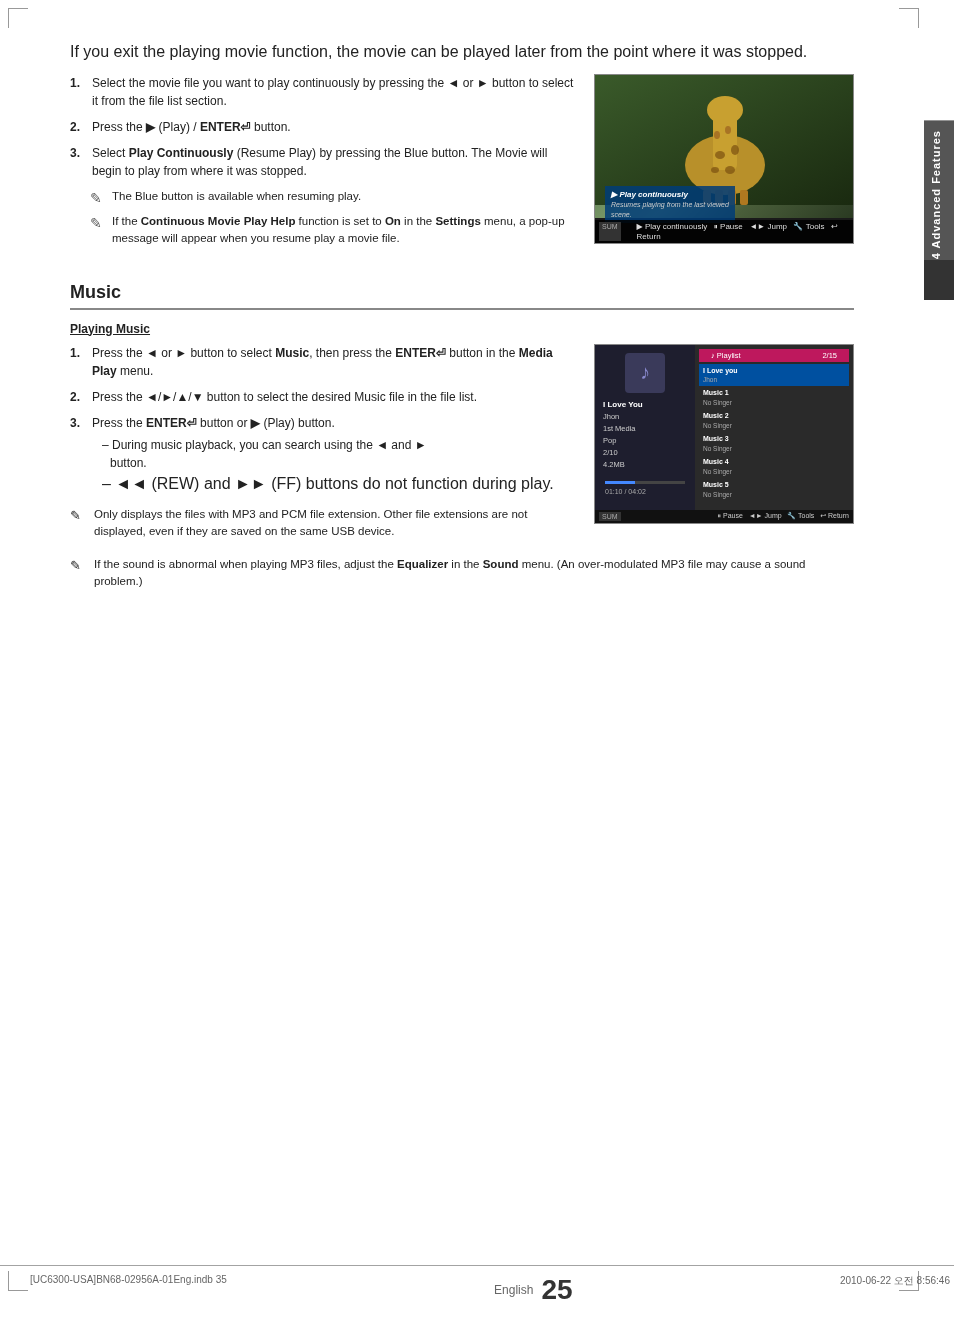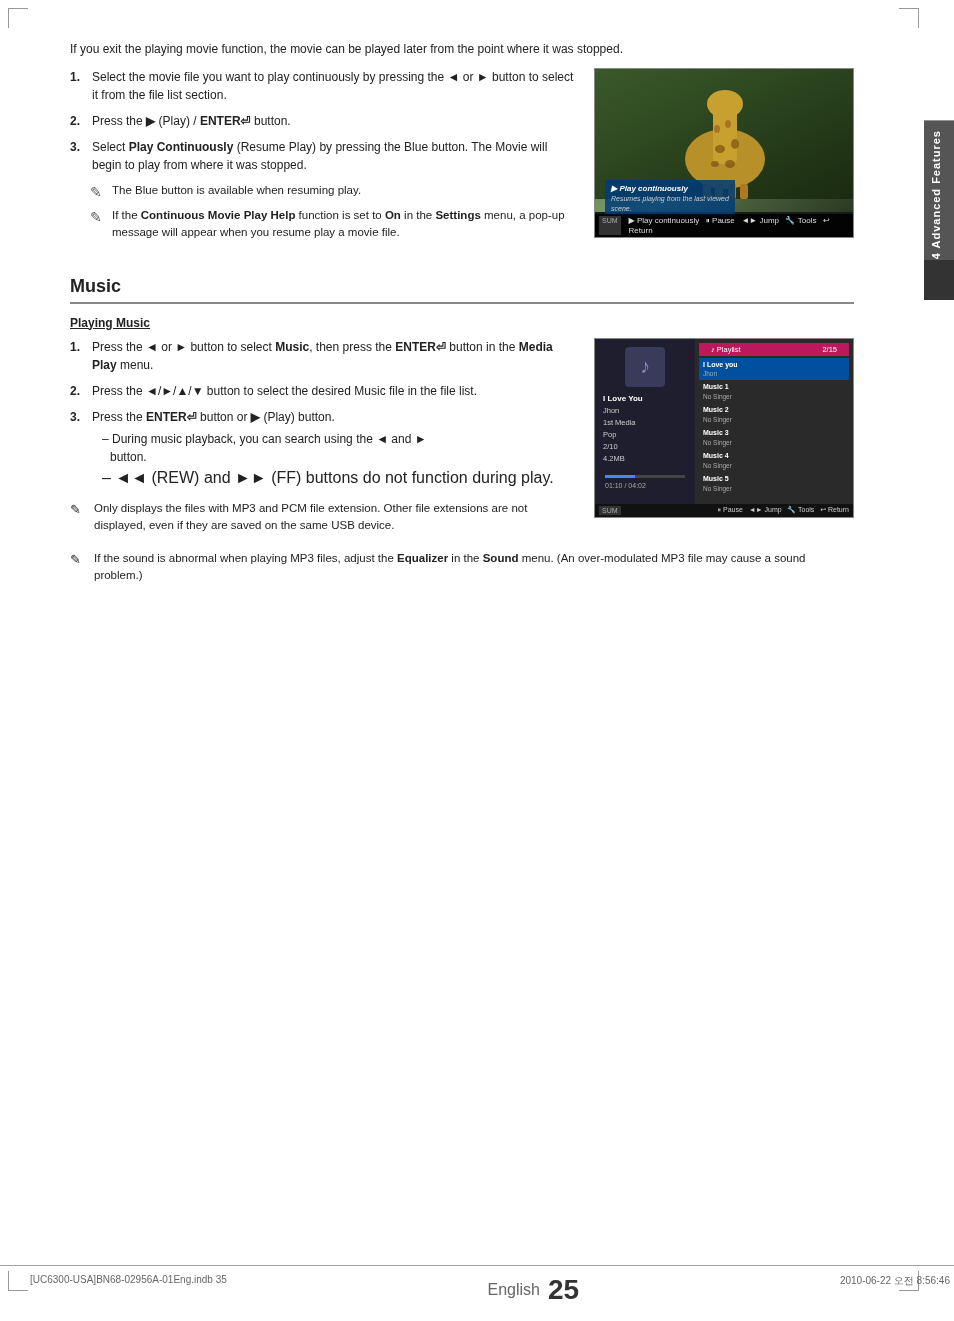--- a/index.html
+++ b/index.html
@@ -71,21 +71,21 @@
     }
 
     .subsection-title {
       font-size: 12px;
       font-weight: bold;
       text-decoration: underline;
       margin-bottom: 8px;
     }
 
     .intro-text {
-      font-size: 12px;
+      font-size: 16px;
       margin-bottom: 10px;
       line-height: 1.5;
     }
 
     .two-col {
       display: flex;
       gap: 20px;
       align-items: flex-start;
     }
 
@@ -179,21 +179,21 @@
       background: rgba(0,60,120,0.85);
       color: #fff;
       font-size: 8px;
       padding: 3px 6px;
       line-height: 1.4;
       font-style: italic;
     }
 
     .tv-controls {
       display: flex;
-      gap: 8px;
+      gap: 16px;
       font-size: 8px;
       color: #ddd;
     }
 
     .tv-label {
       background: #333;
       color: #aaa;
       font-size: 7px;
       padding: 1px 3px;
     }
@@ -344,21 +344,21 @@
       padding-top: 8px;
     }
 
     .page-number-area {
       display: flex;
       align-items: center;
       gap: 8px;
     }
 
     .english-label {
-      font-size: 16px;
+      font-size: 12px;
     }
 
     .page-num {
       font-size: 28px;
       font-weight: bold;
       color: #333;
     }
 
     .bold-text { font-weight: bold; }
 

